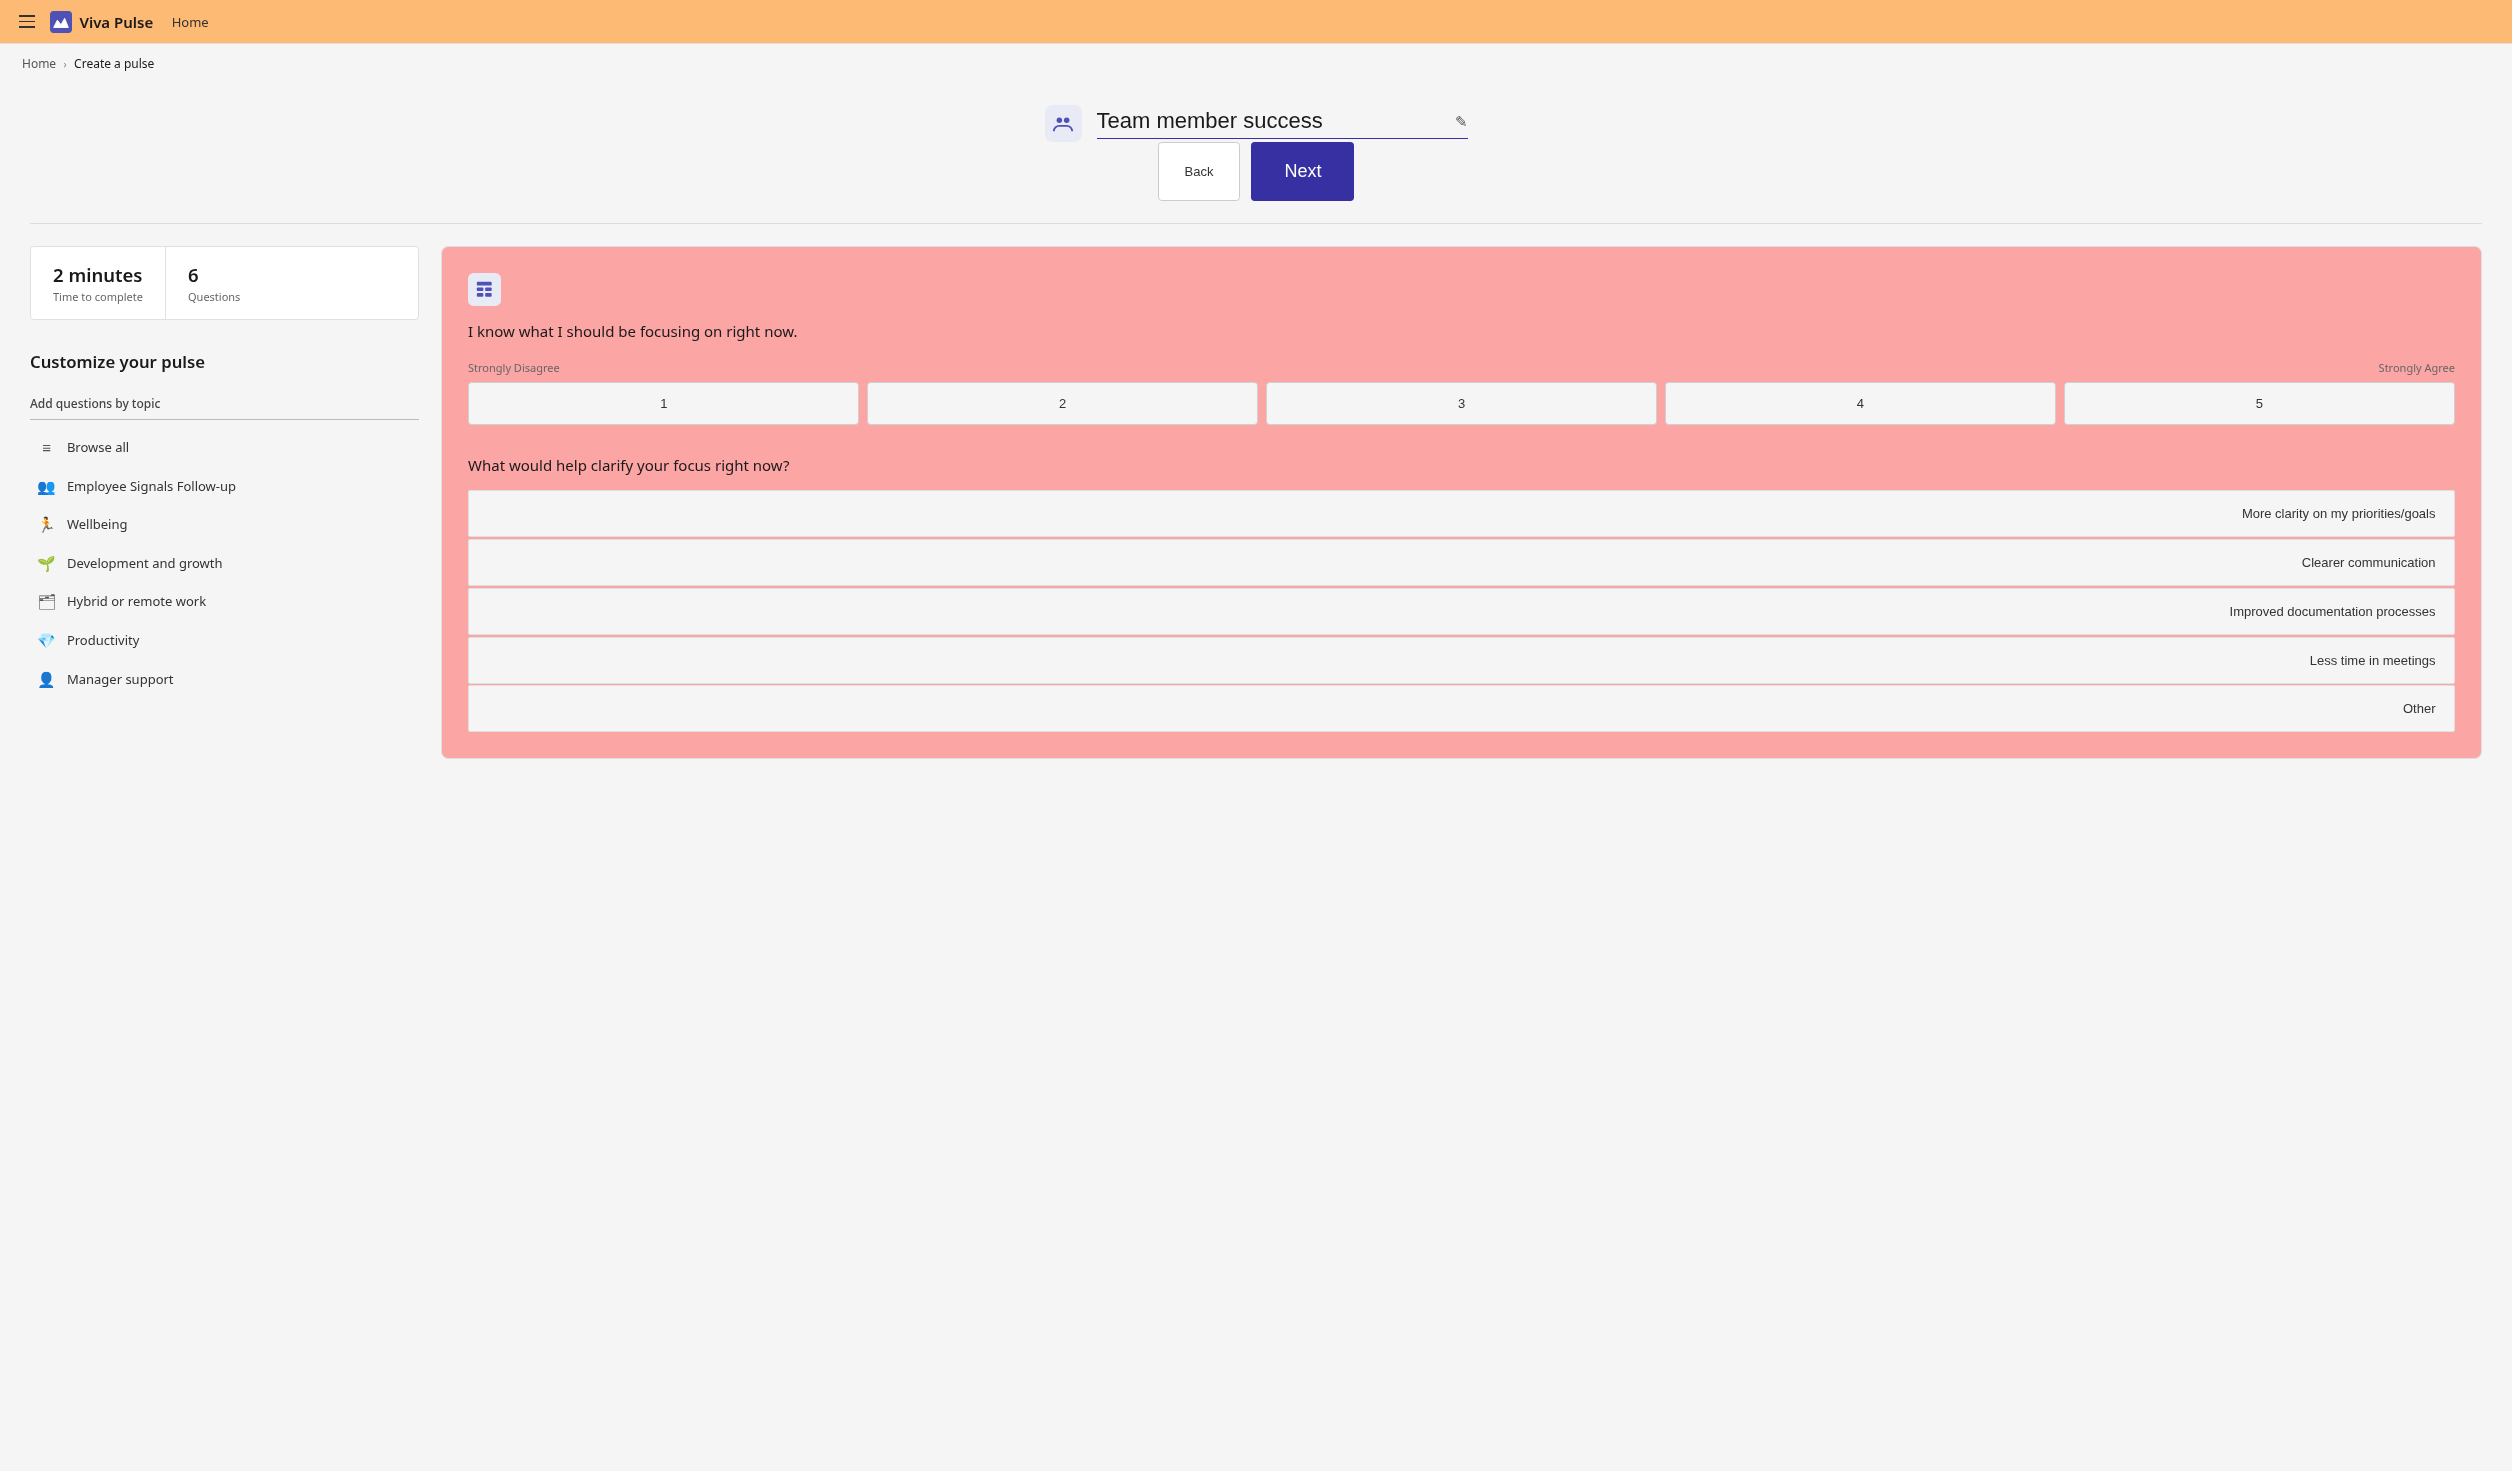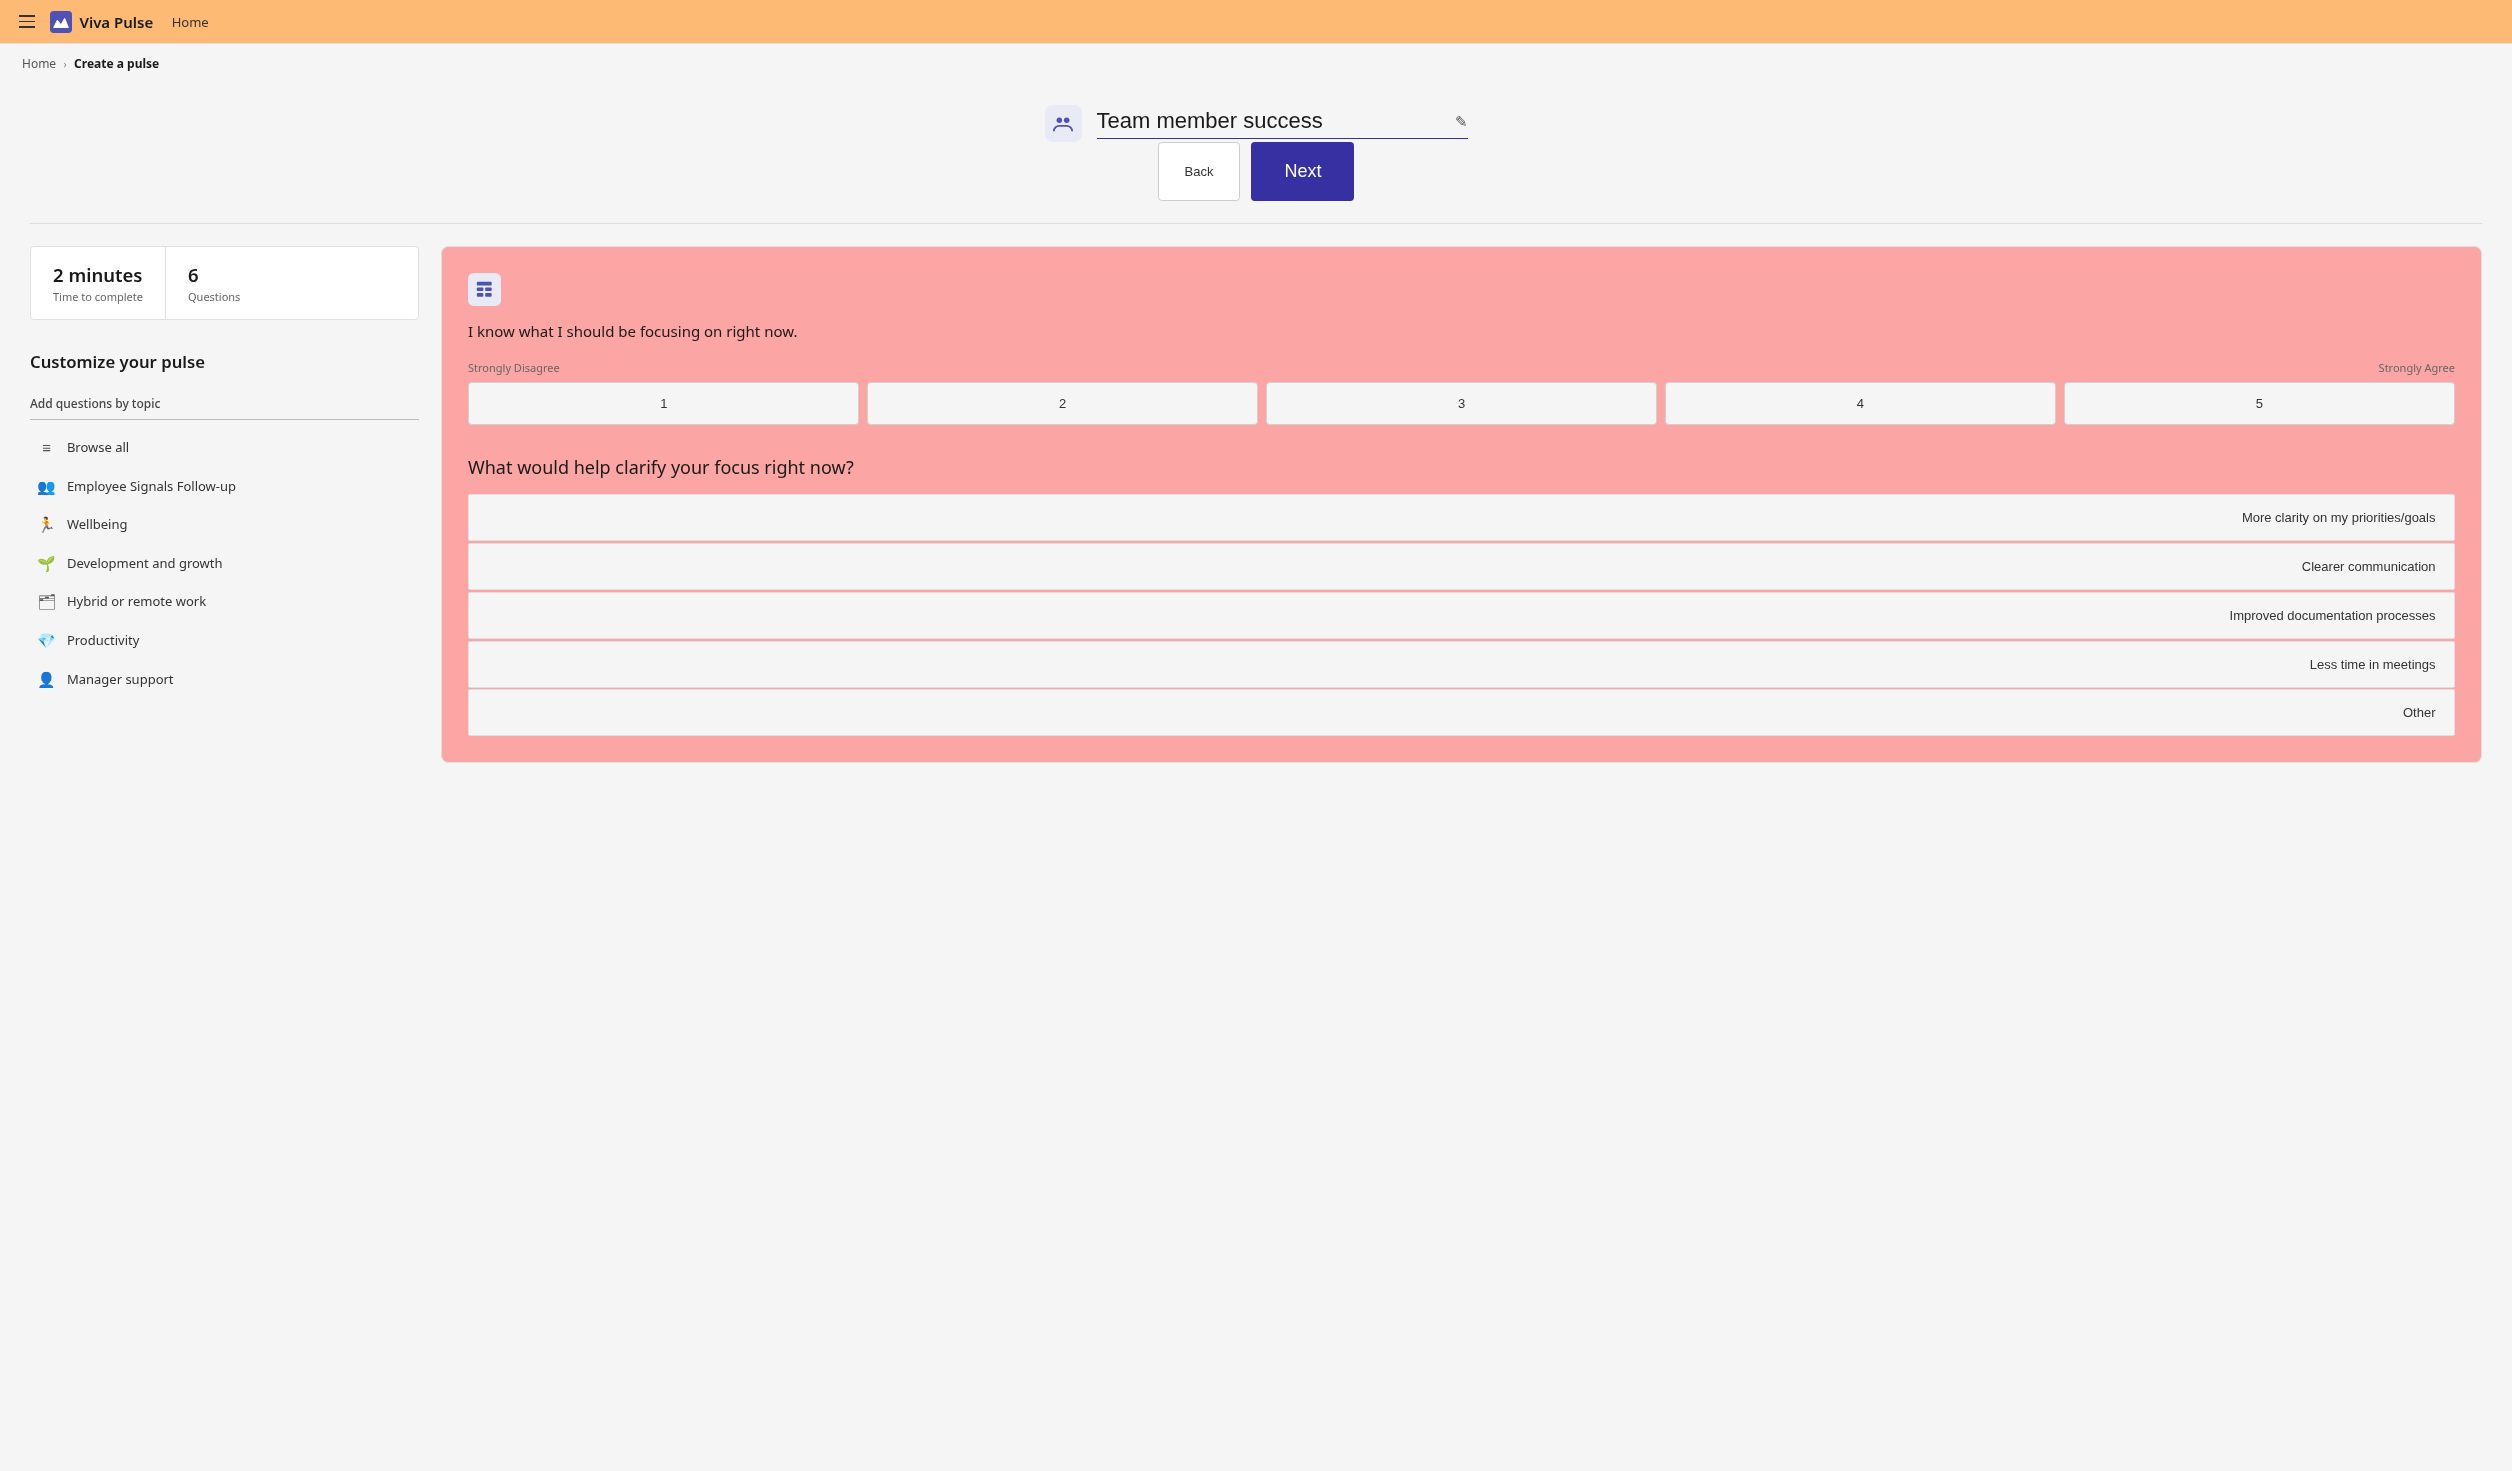--- a/index.html
+++ b/index.html
@@ -64,21 +64,21 @@
     }
     .breadcrumb-home {
       color: #555;
       cursor: pointer;
     }
     .breadcrumb-chevron {
       color: #888;
       font-size: 10.2px;
     }
     .breadcrumb-current {
-      font-weight: 700;
+      font-weight: 400;
       color: #1a1a1a;
     }
 
     
     .main-content {
       padding: 22px 30px;
     }
 
     
     .title-row {
@@ -274,21 +274,21 @@
       border: 0.9px solid #d0d0d0;
       background: #f5f5f5;
       border-radius: 3.7px;
       font-size: 13px;
       color: #333;
       cursor: pointer;
       text-align: center;
     }
 
     .followup-question {
-      font-size: 18px;
+      font-size: 15px;
       font-weight: 400;
       color: #1a1a1a;
       margin-bottom: 15px;
     }
     .choice-options {
       display: flex;
       flex-direction: column;
       gap: 1.9px;
     }
     .choice-btn {

